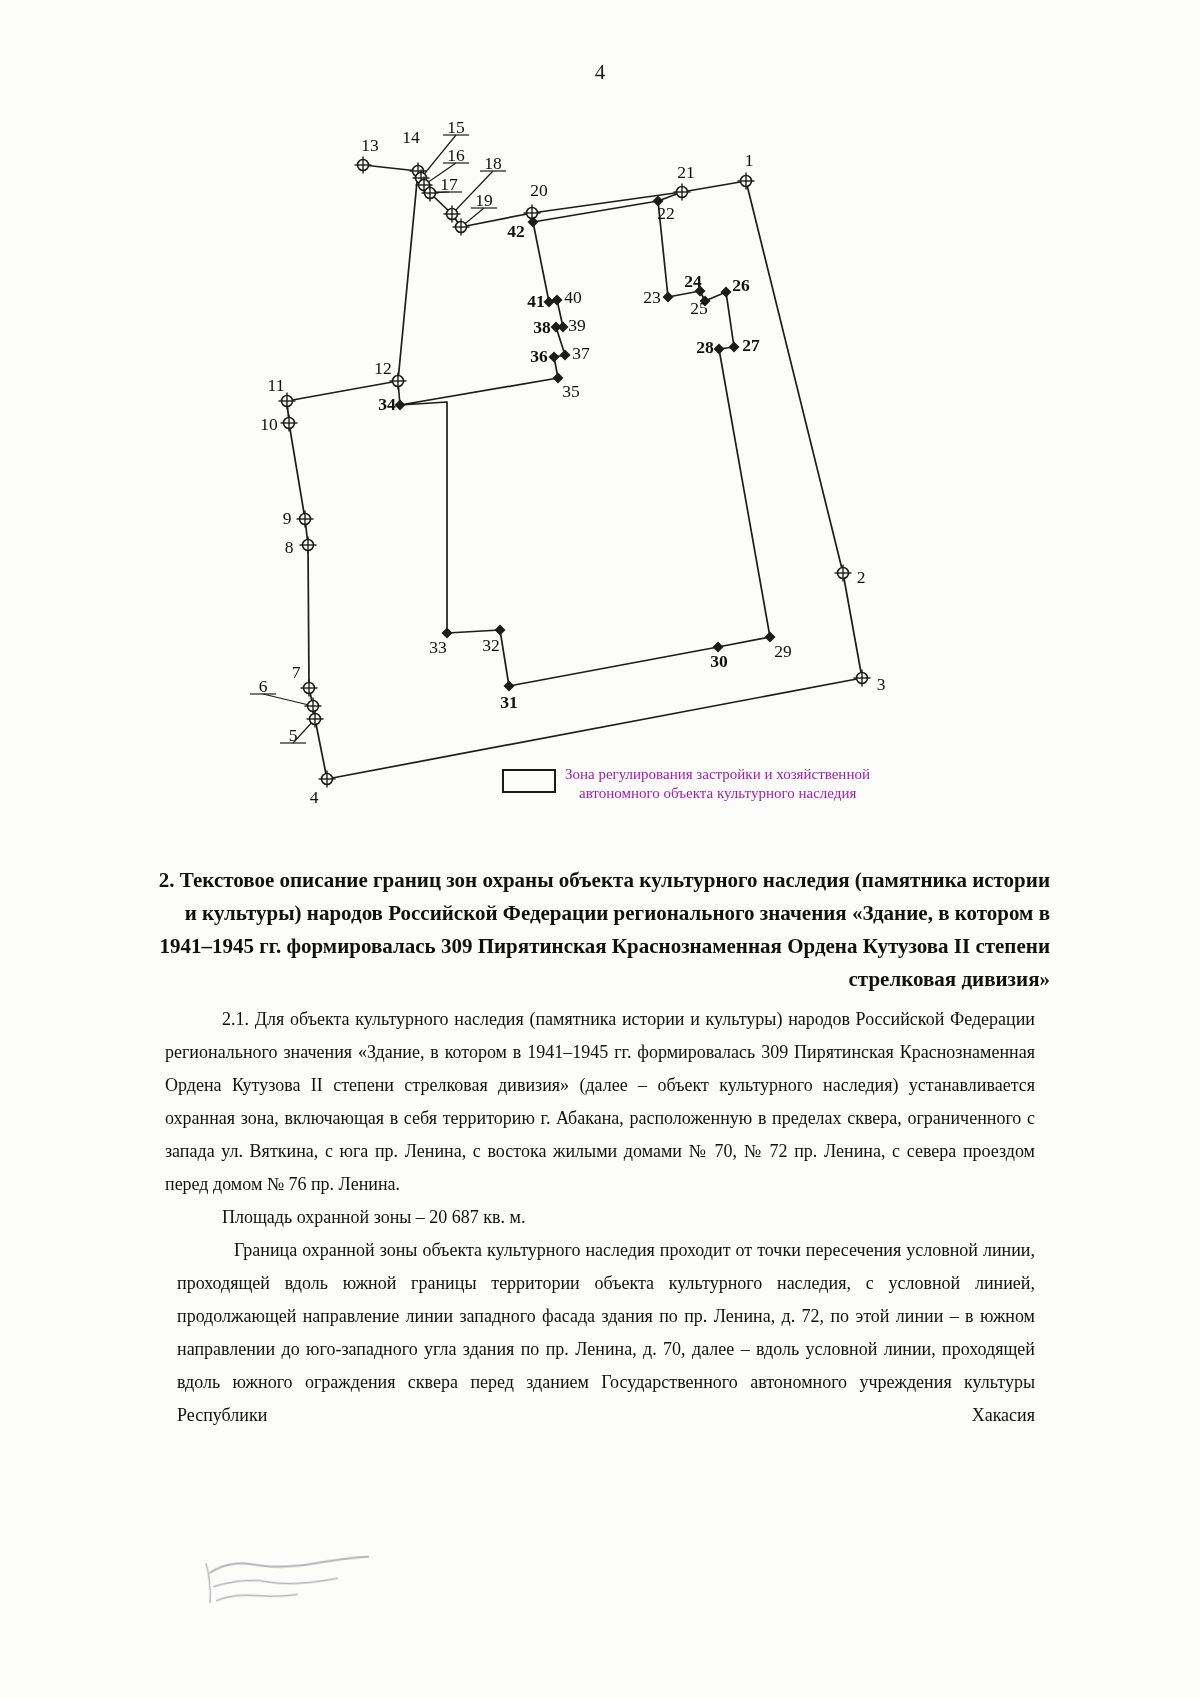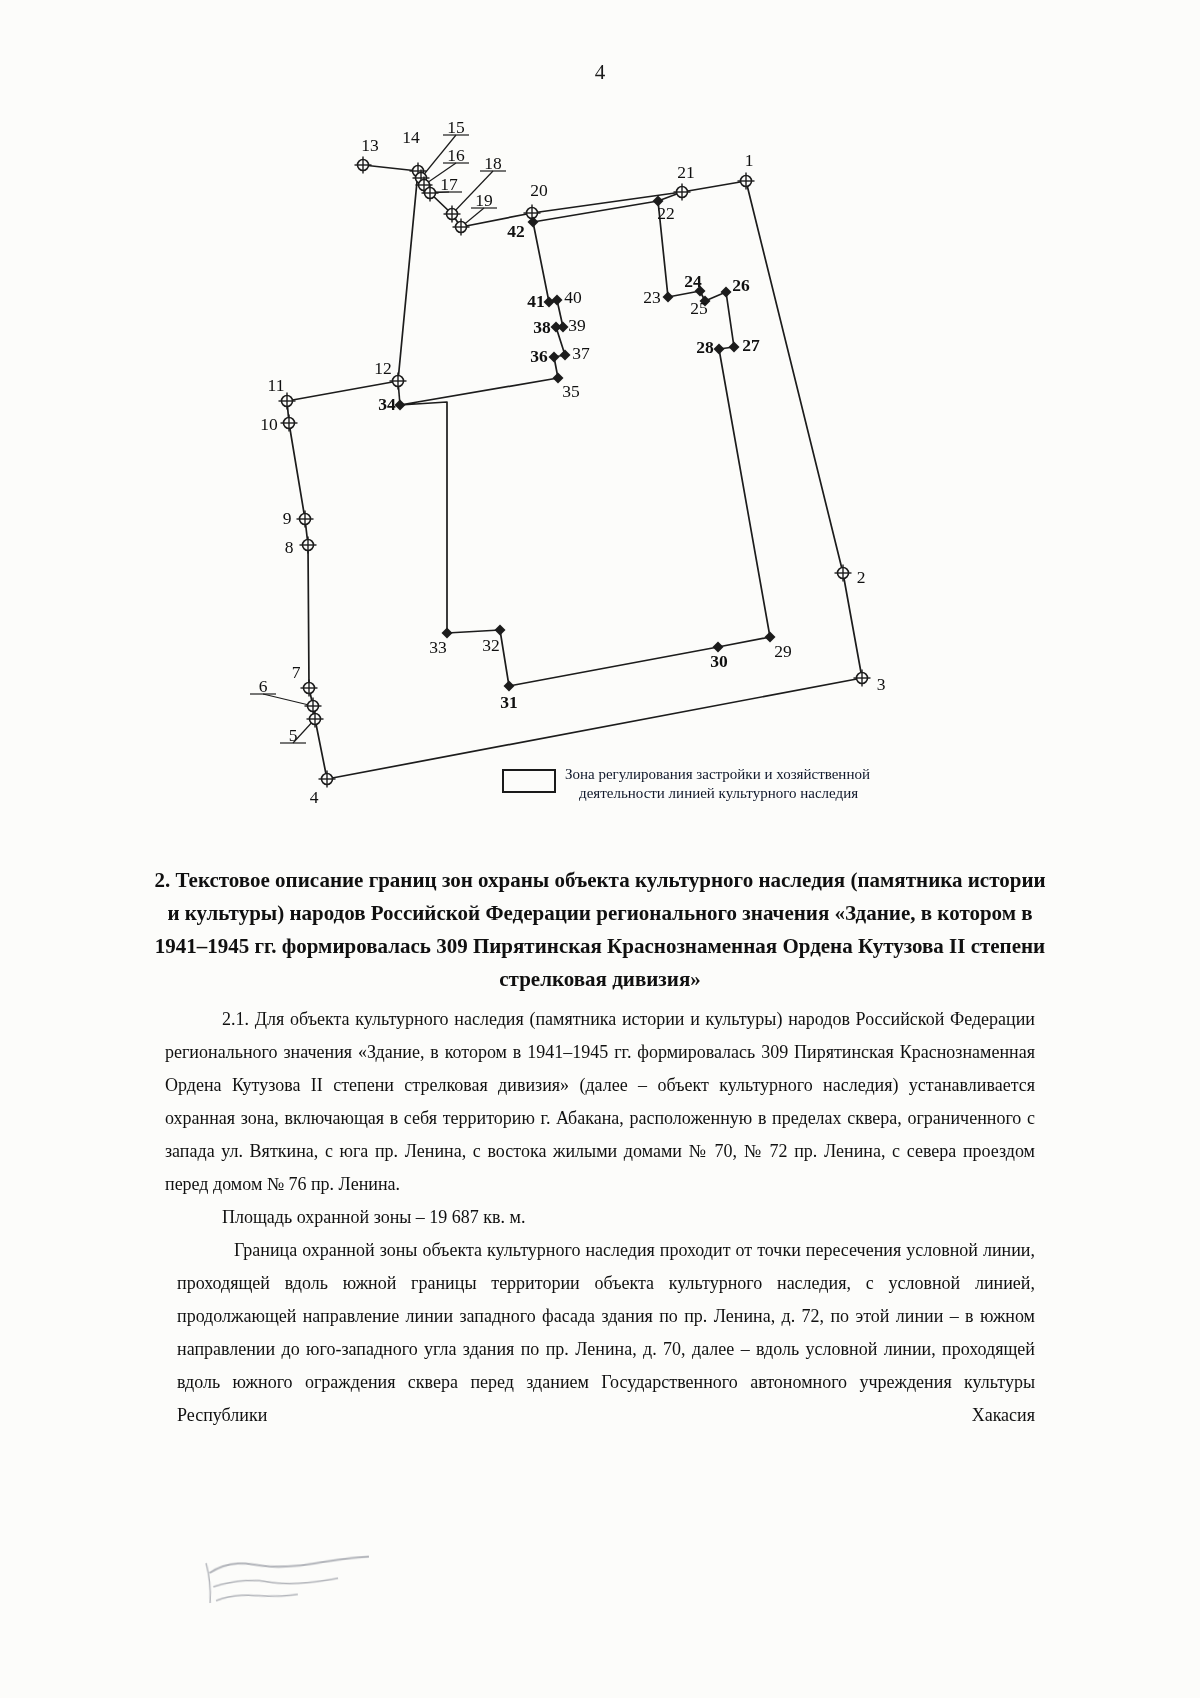--- a/index.html
+++ b/index.html
@@ -13,27 +13,27 @@
     position:absolute;top:60px;left:0;width:1200px;text-align:center;
     font-size:21px;color:#1a1a1a;
   }
   #diagram-svg{position:absolute;left:0;top:0;width:1200px;height:860px;}
   .legend-box{
     position:absolute;left:502px;top:769px;width:50px;height:20px;
     border:2px solid #1a1a1a;background:#fcfcfa;
   }
   .legend-text{
     position:absolute;left:565px;top:765px;width:420px;
-    font-size:15px;line-height:19px;color:#0f172a;
+    font-size:15px;line-height:19px;color:#a21caf;
     filter:blur(0.3px);
   }
   .legend-text .l2{padding-left:14px;}
   .heading{
     position:absolute;top:864px;left:150px;width:900px;
-    text-align:center;font-weight:bold;font-size:21px;line-height:33px;
+    text-align:right;font-weight:bold;font-size:21px;line-height:33px;
     color:#101010;
   }
   .body-text{
     position:absolute;top:1003px;left:165px;width:870px;
     font-size:18px;line-height:33px;text-align:justify;color:#101010;
   }
   .body-text p{margin:0;text-indent:57px;}
   .body-text p.noj{text-align:left;}
   .body-text p.jlast{text-align-last:justify;margin-left:12px;}
   .stamp{
@@ -192,28 +192,28 @@
       <text x="542" y="333" text-anchor="middle" font-size="17.5" font-family="&quot;Liberation Serif&quot;, serif" font-weight="bold" fill="#101010">38</text>
       <text x="577" y="331" text-anchor="middle" font-size="17.5" font-family="&quot;Liberation Serif&quot;, serif" font-weight="normal" fill="#101010">39</text>
       <text x="573" y="303" text-anchor="middle" font-size="17.5" font-family="&quot;Liberation Serif&quot;, serif" font-weight="normal" fill="#101010">40</text>
       <text x="536" y="307" text-anchor="middle" font-size="17.5" font-family="&quot;Liberation Serif&quot;, serif" font-weight="bold" fill="#101010">41</text>
       <text x="516" y="237" text-anchor="middle" font-size="17.5" font-family="&quot;Liberation Serif&quot;, serif" font-weight="bold" fill="#101010">42</text>
     </svg>
 
   <div class="legend-box"></div>
   <div class="legend-text">
     <div class="l1">Зона регулирования застройки и хозяйственной</div>
-    <div class="l2">деятельности линией культурного наследия</div>
+    <div class="l2">автономного объекта культурного наследия</div>
   </div>
 
   <div class="heading">2. Текстовое описание границ зон охраны объекта культурного наследия (памятника истории и культуры) народов Российской Федерации регионального значения «Здание, в котором в 1941–1945 гг. формировалась 309 Пирятинская Краснознаменная Ордена Кутузова II степени стрелковая дивизия»</div>
 
   <div class="body-text">
     <p>2.1. Для объекта культурного наследия (памятника истории и культуры) народов Российской Федерации регионального значения «Здание, в котором в 1941–1945 гг. формировалась 309 Пирятинская Краснознаменная Ордена Кутузова II степени стрелковая дивизия» (далее – объект культурного наследия) устанавливается охранная зона, включающая в себя территорию г. Абакана, расположенную в пределах сквера, ограниченного с запада ул. Вяткина, с юга пр. Ленина, с востока жилыми домами № 70, № 72 пр. Ленина, с севера проездом перед домом № 76 пр. Ленина.</p>
-    <p class="noj">Площадь охранной зоны – 19 687 кв. м.</p>
+    <p class="noj">Площадь охранной зоны – 20 687 кв. м.</p>
     <p class="jlast">Граница охранной зоны объекта культурного наследия проходит от точки пересечения условной линии, проходящей вдоль южной границы территории объекта культурного наследия, с условной линией, продолжающей направление линии западного фасада здания по пр. Ленина, д. 72, по этой линии – в южном направлении до юго-западного угла здания по пр. Ленина, д. 70, далее – вдоль условной линии, проходящей вдоль южного ограждения сквера перед зданием Государственного автономного учреждения культуры Республики Хакасия</p>
   </div>
 
   <svg class="stamp" viewBox="0 0 200 60" xmlns="http://www.w3.org/2000/svg">
     <path d="M5 20 q20 -12 45 -6 t60 2 t55 -4" fill="none" stroke="#5a5f6e" stroke-width="2"></path>
     <path d="M8 34 q30 -8 55 -2 t70 0" fill="none" stroke="#5a5f6e" stroke-width="1.6"></path>
     <path d="M10 48 q18 -6 40 -3 t42 1" fill="none" stroke="#5a5f6e" stroke-width="1.4"></path>
     <path d="M2 10 q4 18 2 40" fill="none" stroke="#5a5f6e" stroke-width="1.4"></path>
   </svg>
 

